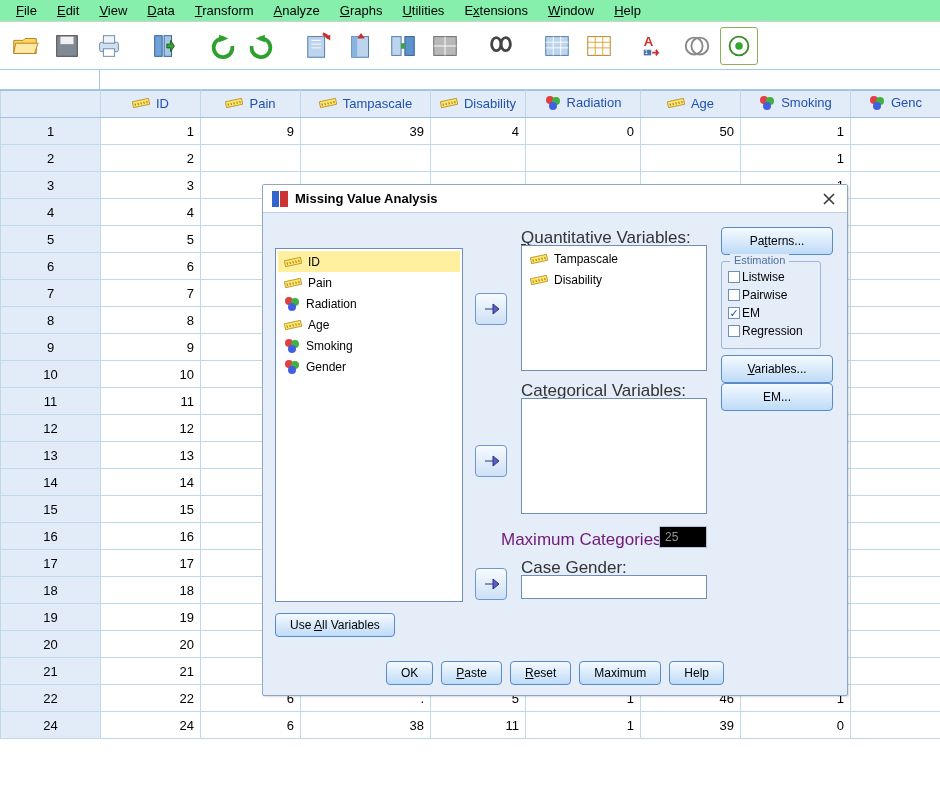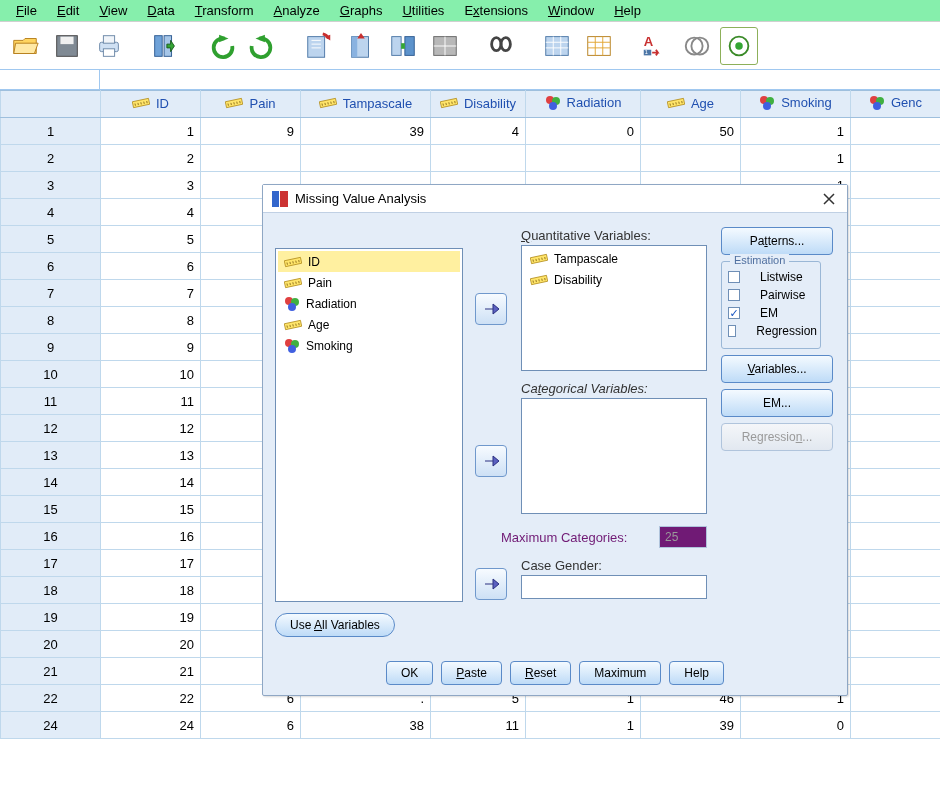--- a/index.html
+++ b/index.html
@@ -124,21 +124,21 @@
   }
   .dlg-titlebar {
     display: flex;
     align-items: center;
     height: 28px;
     padding: 0 8px;
     background: #fff;
     border-bottom: 1px solid #c0d0e4;
   }
   .dlg-title-icon { width: 18px; height:18px; margin-right:6px; }
-  .dlg-title { flex: 1; font-size: 13px; }
+  .dlg-title { flex: 1; font-size: 13px; font-weight: bold; }
   .dlg-close {
     width: 20px; height: 20px;
     display:flex; align-items:center; justify-content:center;
     cursor:pointer;
   }
   .dlg-body { padding: 10px 12px 6px 12px; position: relative; height: calc(100% - 28px); }
 
   .srclist, .listbox {
     background: #fff;
     border: 1px solid #6f8fb6;
@@ -153,33 +153,33 @@
   .src-item {
     display: flex;
     align-items: center;
     gap: 6px;
     padding: 2px 6px;
     height: 21px;
     cursor: pointer;
   }
   .src-item.selected { background: #fff0a0; }
 
-  .lbl { position: absolute; color: #333; font-size: 13px; }
+  .lbl { position: absolute; color: #333; font-size: 17px; }
   .lbl .ul { text-decoration: underline; }
 
   .lbl-quant { left: 258px; top: 15px; }
   .list-quant { position:absolute; left:258px; top:32px; width:186px; height:126px; }
 
-  .lbl-cat { left: 258px; top: 168px; font-style: italic; }
+  .lbl-cat { left: 258px; top: 168px; }
   .list-cat { position:absolute; left:258px; top:185px; width:186px; height:116px; }
 
   .lbl-maxcat { left: 238px; top: 317px; color: #701a75; }
   .maxcat-input {
     position:absolute; left: 396px; top: 313px; width: 48px; height: 22px;
-    border: 1px solid #b0c4dc; background: #701a75; color: #999;
+    border: 1px solid #b0c4dc; background: #000000; color: #999;
     padding: 0 5px; font-size: 12px;
   }
 
   .lbl-caselbl { left: 258px; top: 345px; }
   .caselbl-input {
     position:absolute; left: 258px; top: 362px; width: 186px; height: 24px;
     border: 1px solid #6f8fb6; background: #fff;
   }
 
   .arrow-btn {
@@ -201,43 +201,43 @@
     border-radius: 4px;
     padding: 4px 14px;
     font-size: 12px;
     cursor: pointer;
     color: #000;
     white-space: nowrap;
   }
   .btn.disabled { color: #9a9a9a; border-color: #b0c4dc; background: linear-gradient(#f4f6f9,#e2e8f0); cursor:default;}
   .btn .ul { text-decoration: underline; }
 
-  .btn-useall { position:absolute; left:12px; top: 400px; border-radius: 12px; }
+  .btn-useall { position:absolute; left:12px; top: 400px; }
 
   .right-col { position:absolute; left: 458px; top: 14px; width: 112px; }
-  .right-col .btn { width: 112px; text-align:center; display:block; margin-bottom: 6px; padding:6px 0;}
+  .right-col .btn { width: 112px; text-align:center; display:block; padding:6px 0;}
   .est-box {
     border: 1px solid #9ab7d6;
     border-radius: 3px;
     padding: 6px 3px 8px 6px;
     margin: 6px 12px 6px 0;
     position: relative;
   }
   .est-box .legend {
     position: absolute;
     top: -8px; left: 8px;
     background: #e4edf8;
     padding: 0 4px;
     color: #5070a0;
     font-size: 11px;
   }
   .chk {
     display: flex;
     align-items: center;
-    gap: 20px;
+    gap: 2px;
     padding: 2px 0;
     font-size: 12px;
     cursor:pointer;
   }
   .chk-box {
     width: 12px; height: 12px;
     border: 1px solid #6f8fb6;
     background: #fff;
     display:inline-flex; align-items:center; justify-content:center;
   }
@@ -780,20 +780,28 @@
           <span>Age</span>
         </div>
         <div class="src-item">
           <svg class="nominal-svg" viewBox="0 0 16 16">
             <circle cx="5" cy="5" r="4" fill="#e04040"></circle>
             <circle cx="11" cy="6" r="4" fill="#40b040"></circle>
             <circle cx="8" cy="11" r="4" fill="#4060e0"></circle>
           </svg>
           <span>Smoking</span>
         </div>
+        <div class="src-item">
+          <svg class="nominal-svg" viewBox="0 0 16 16">
+            <circle cx="5" cy="5" r="4" fill="#e04040"></circle>
+            <circle cx="11" cy="6" r="4" fill="#40b040"></circle>
+            <circle cx="8" cy="11" r="4" fill="#4060e0"></circle>
+          </svg>
+          <span>Gender</span>
+        </div>
       </div>
 
     <div class="lbl lbl-quant"><span class="ul">Q</span><span>uantitative Variables:</span></div>
     <div class="listbox list-quant" id="quantlist">
         <div class="src-item">
           <svg class="ruler-svg" viewBox="0 0 24 14">
             <rect x="1" y="3" width="22" height="8" fill="#ffe56a" stroke="#b08a1a" transform="rotate(-12 12 7)"></rect>
             <path d="M4 9 L4 6 M8 9 L8 6 M12 9 L12 6 M16 9 L16 6 M20 9 L20 6" stroke="#7a5c10" transform="rotate(-12 12 7)"></path>
           </svg>
           <span>Tampascale</span>
@@ -854,21 +862,20 @@
             </div>
             <div class="chk">
               <span class="chk-box"></span>
               <span>Regre<span class="ul">s</span>sion</span>
             </div>
           </div>
       </div>
 
       <button class="btn"><span class="ul">V</span><span>ariables...</span></button>
       <button class="btn"><span>EM...</span></button>
-      <button class="btn disabled"><span>Regressio</span><span class="ul">n</span><span>...</span></button>
     </div>
 
     <div class="dlg-actions">
       <button class="btn">OK</button>
       <button class="btn"><span class="ul">P</span><span>aste</span></button>
       <button class="btn"><span class="ul">R</span><span>eset</span></button>
       <button class="btn">Maximum</button>
       <button class="btn">Help</button>
     </div>
   </div>

